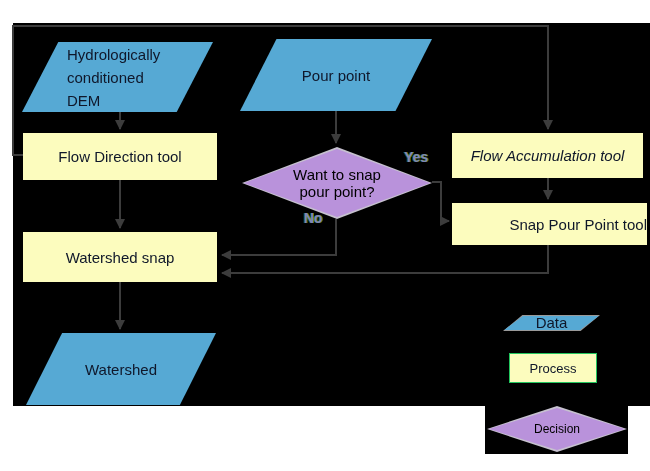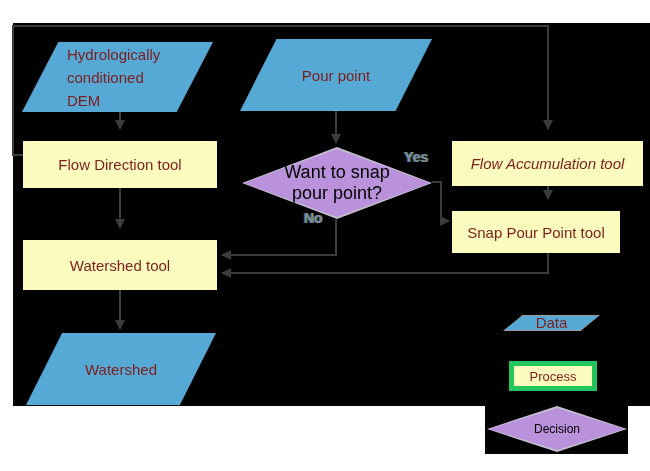--- a/index.html
+++ b/index.html
@@ -23,27 +23,27 @@
     position: absolute; left: 0; top: 0;
     width: 650px; height: 471px;
     pointer-events: none;
   }
 
   .node {
     position: absolute;
     display: flex;
     align-items: center;
     justify-content: center;
-    color: #7f1d1d;
+    color: #0f172a;
     font-size: 15px;
     line-height: 21px;
     text-align: center;
     white-space: pre-line;
   }
-  .rect   { background: #FCFCBE; margin-top: 8px; }
+  .rect   { background: #FCFCBE; }
   .para   {
     background: #56A9D4;
     clip-path: polygon(19% 0, 100% 0, 81% 100%, 0 100%);
   }
   .para-legend {
     clip-path: polygon(20% 0, 100% 0, 80% 100%, 0 100%);
   }
   .diamond-outer {
     position: absolute;
     background: #C6C1CF;
@@ -73,29 +73,29 @@
     justify-content: center;
   }
 
   
   .n-dem        { left: 22px;  top: 42px;  width: 191px; height: 70px;
                   justify-content: flex-start; text-align: left; padding-left: 45px;
                   box-sizing: border-box; line-height: 23px; }
   .n-pour       { left: 240px; top: 39px;  width: 192px; height: 72px; }
   .n-flowdir    { left: 23px;  top: 133px; width: 194px; height: 47px; }
   .n-flowacc    { left: 452px; top: 133px; width: 191px; height: 45px; font-style: italic; }
-  .n-snap       { left: 452px; top: 203px; width: 168px; height: 42px; }
+  .n-snap       { left: 452px; top: 203px; width: 195px; height: 42px; justify-content: flex-end; }
   .n-decision   { left: 242px; top: 147px; width: 190px; height: 72px; }
   .n-watertool  { left: 23px;  top: 232px; width: 194px; height: 50px; }
   .n-watershed  { left: 26px;  top: 333px; width: 190px; height: 72px; justify-content: center; }
 
   .n-leg-data     { left: 503px; top: 315px; width: 97px;  height: 16px;
                     background: #9a9a9a; font-size: 15px; line-height: 14px; }
   .n-leg-process  { left: 509px; top: 353px; width: 88px;  height: 30px;
-                    font-size: 13px; border: 5px solid #22c55e; box-sizing: border-box; }
+                    font-size: 13px; border: 1px solid #22c55e; box-sizing: border-box; }
   .n-leg-decision { left: 487px; top: 406px; width: 140px; height: 46px; font-size: 12px; }
 
   .edge-label {
     position: absolute;
     font-size: 14px;
     font-weight: bold;
     color: #7d85b8;
     text-shadow: 1px 0 rgba(220,220,0,0.55), -1px 0 rgba(0,190,230,0.45);
     text-align: center;
   }
@@ -146,26 +146,26 @@
   <div class="node rect n-flowacc">
     <span>Flow Accumulation tool</span>
   </div>
 
   <div class="node rect n-snap">
     <span>Snap Pour Point tool</span>
   </div>
 
   <div class="diamond-outer n-decision">
     <div class="diamond-inner"></div>
-    <div class="diamond-label" style="font-size:18px;">Want to snap
+    <div class="diamond-label" style="font-size:15px;">Want to snap
 pour point?</div>
   </div>
 
   <div class="node rect n-watertool">
-    <span>Watershed tool</span>
+    <span>Watershed snap</span>
   </div>
 
   <div class="node para n-watershed">
     <span>Watershed</span>
   </div>
 
   <span class="edge-label lbl-yes">Yes</span>
   <span class="edge-label lbl-no">No</span>
 
   <div class="node para para-legend n-leg-data">

